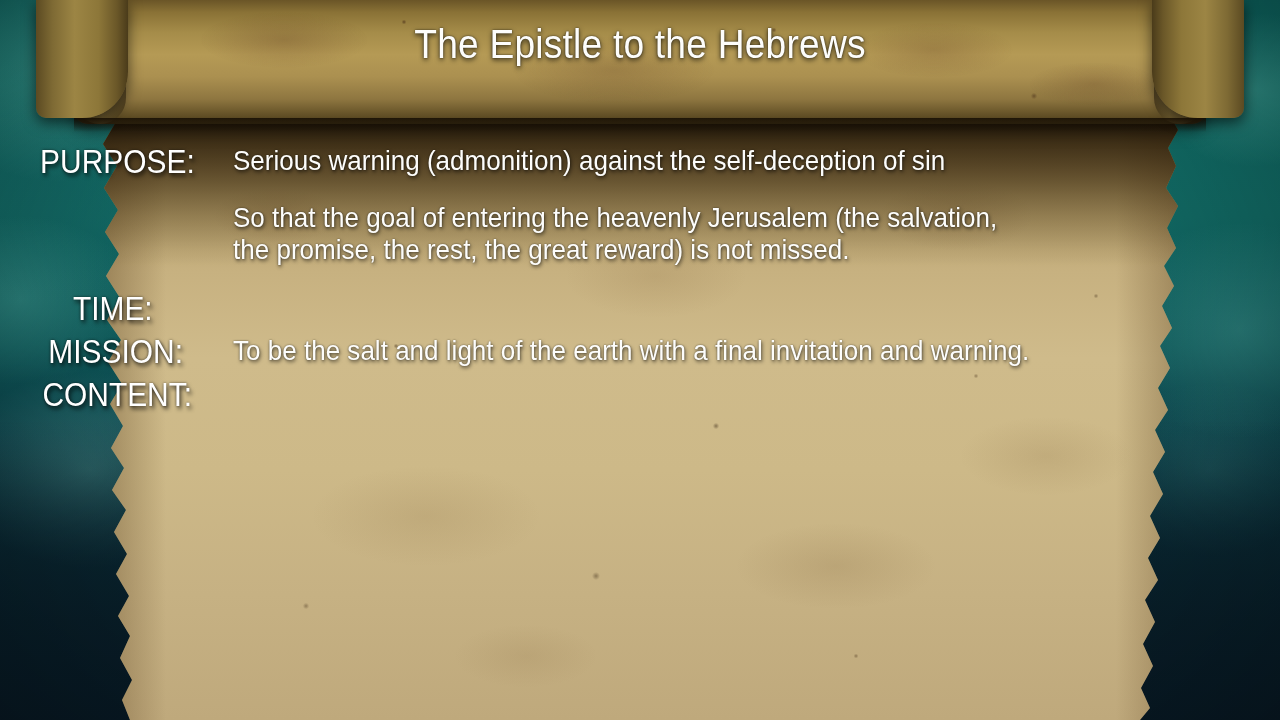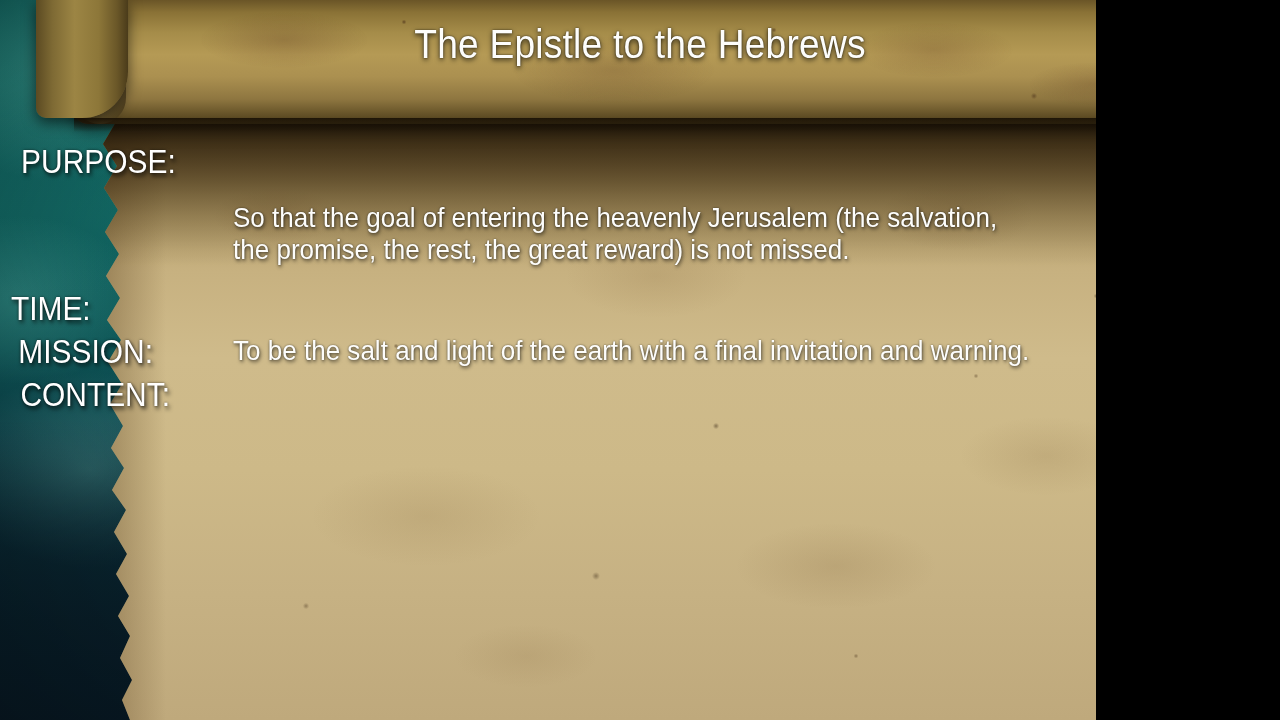--- a/index.html
+++ b/index.html
@@ -7,21 +7,21 @@
     margin: 0;
     padding: 0;
     background: #000;
   }
   body {
     font-family: "Liberation Sans", sans-serif;
   }
 
   #slide {
     position: relative;
-    width: 1096px;
+    width: 1280px;
     height: 720px;
     overflow: hidden;
     background: #0c3038;
   }
 
   
   .bg-base {
     position: absolute;
     inset: 0;
     background:
@@ -256,21 +256,21 @@
     width: 1280px;
   }
   .row {
     display: flex;
     align-items: flex-start;
     margin-bottom: 4px;
   }
   .label-cell {
     width: 220px;
     flex: 0 0 220px;
-    text-align: left;
+    text-align: center;
     padding-right: 6px;
     box-sizing: border-box;
     text-decoration: underline;
   }
   .label {
     display: inline-block;
     font-size: 34px;
     font-weight: 400;
     color: #ffffff;
     letter-spacing: 0px;
@@ -326,20 +326,23 @@
   </div>
 
   <div class="title">The Epistle to the Hebrews</div>
 
   <div class="content">
 
     <div class="row">
       <div class="label-cell">
         <span class="label">PURPOSE:</span>
       </div>
+      <div class="body-cell">
+        <div class="body-line">Serious warning (admonition) against the self-deception of sin</div>
+      </div>
     </div>
 
     <div class="row-gap"></div>
 
     <div class="row">
       <div class="label-cell">
         <span class="label"></span>
       </div>
       <div class="body-cell">
         <div class="body-line">So that the goal of entering the heavenly Jerusalem (the salvation,</div>

